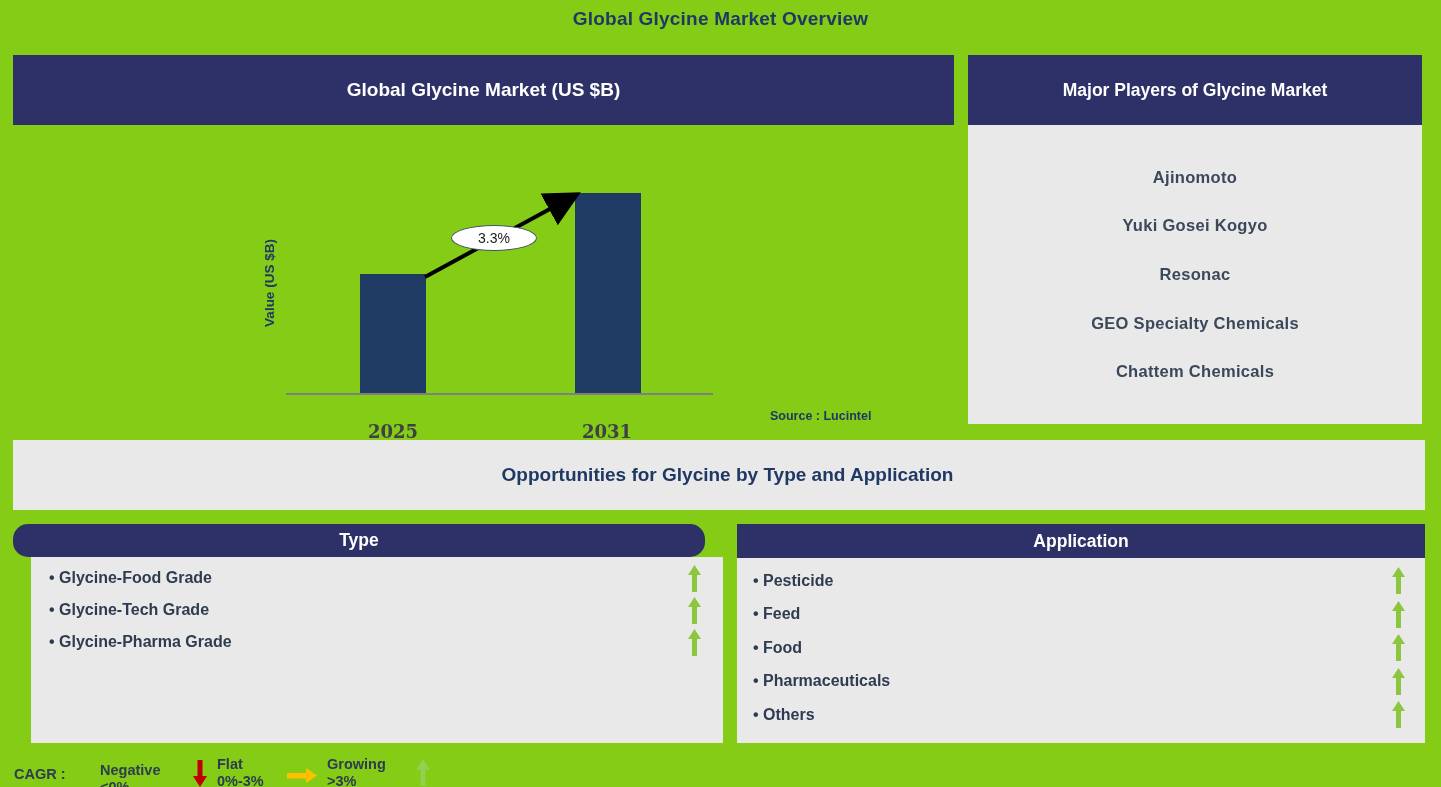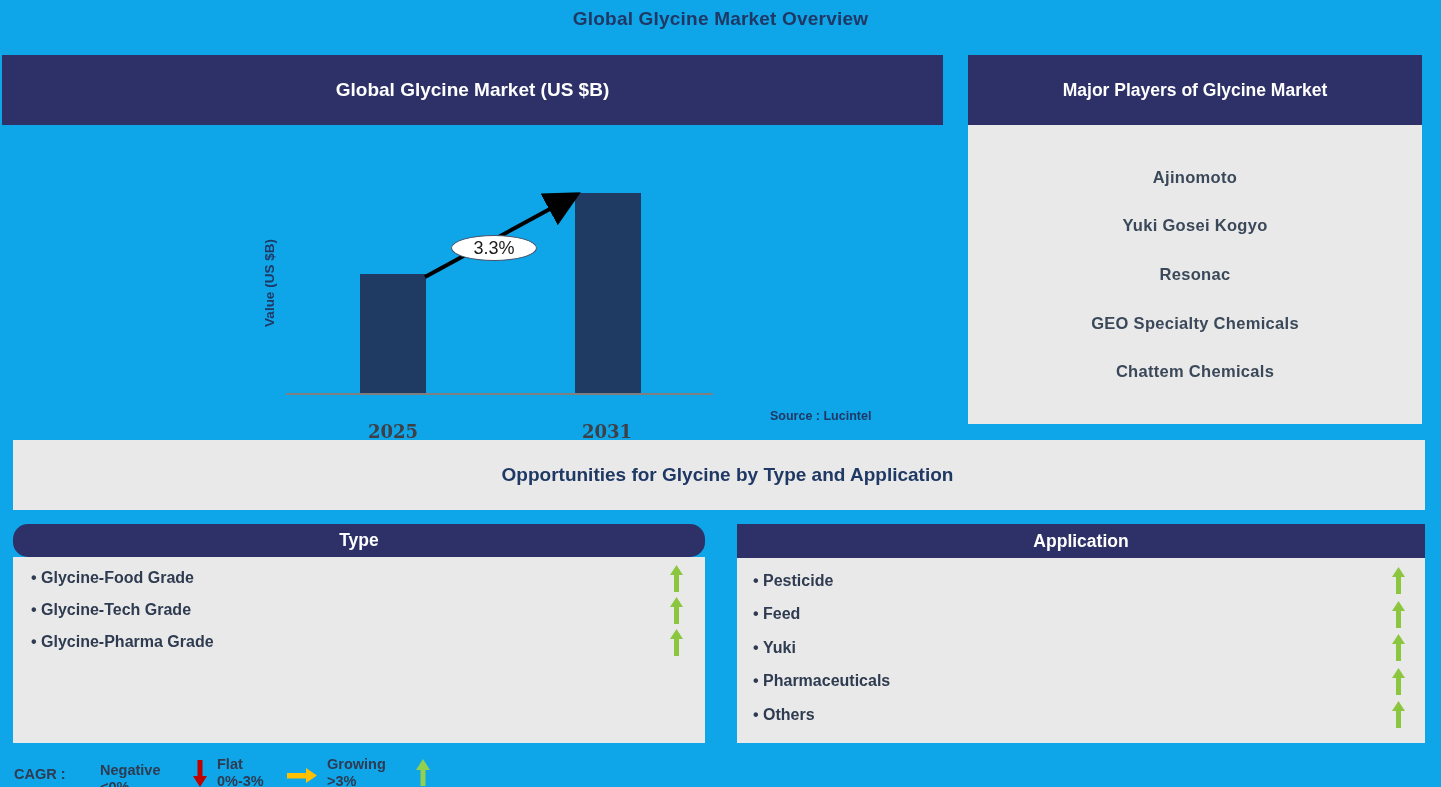--- a/index.html
+++ b/index.html
@@ -11,59 +11,59 @@
     --player-text:#3A4859;
     --green:#8CC63F;
     --red:#C00000;
     --yellow:#FFC000;
     --axis-gray:#7F7F7F;
     --year-label:#3F3F46;
   }
   *{margin:0;padding:0;box-sizing:border-box;}
   html,body{background:#fff;}
   body{font-family:"Liberation Sans", sans-serif;}
-  .canvas{position:relative;width:1441px;height:787px;background:#0ea5e9;overflow:hidden;}
+  .canvas{position:relative;width:1441px;height:787px;background:#84cc16;overflow:hidden;}
 
   .page-title{position:absolute;left:0;top:8px;width:1441px;text-align:center;
     font-size:19px;font-weight:bold;color:var(--navy-text);letter-spacing:.2px;}
 
   .panel-header{background:var(--navy);color:#fff;font-weight:bold;display:flex;
     align-items:center;justify-content:center;}
 
   
-  .chart-header{position:absolute;left:2px;top:55px;width:941px;height:70px;font-size:19px;}
+  .chart-header{position:absolute;left:13px;top:55px;width:941px;height:70px;font-size:19px;}
   .y-label{position:absolute;left:182px;top:273px;width:180px;height:20px;
     transform:rotate(-90deg);text-align:center;font-size:13.5px;font-weight:bold;color:var(--navy-text);}
   .bar{position:absolute;width:66px;background:var(--bar-color);}
   .bar-2025{left:360px;bottom:auto;top:274px;height:120px;}
   .bar-2031{left:575px;top:193px;height:201px;}
   .axis-line{position:absolute;left:286px;top:393px;width:427px;height:1.5px;background:var(--axis-gray);}
   .year{position:absolute;top:421px;width:90px;text-align:center;
     font-family:"DejaVu Serif", serif;font-weight:bold;font-size:18px;color:var(--year-label);}
   .year-2025{left:348px;} .year-2031{left:562px;}
   .growth-arrow-svg{position:absolute;left:280px;top:180px;width:440px;height:220px;z-index:1;}
-  .cagr-ellipse{position:absolute;left:451px;top:235px;width:86px;height:26px;background:#fff;
+  .cagr-ellipse{position:absolute;left:451px;top:225px;width:86px;height:26px;background:#fff;
     border:1.5px solid #44546A;border-radius:50%;display:flex;align-items:center;justify-content:center;
-    font-size:18px;color:#1a1a1a;z-index:2;}
+    font-size:14px;color:#1a1a1a;z-index:2;}
   .source{position:absolute;left:770px;top:409px;font-size:12.5px;font-weight:bold;color:var(--navy-text);}
 
   
   .players-header{position:absolute;left:968px;top:55px;width:454px;height:70px;font-size:17.5px;}
   .players-body{position:absolute;left:968px;top:125px;width:454px;height:299px;background:var(--panel-gray);
     display:flex;flex-direction:column;justify-content:space-around;padding:28px 0;}
   .player{ text-align:center;font-size:16.5px;font-weight:bold;color:var(--player-text);letter-spacing:.3px;}
 
   
   .opps-band{position:absolute;left:13px;top:440px;width:1412px;height:70px;background:var(--panel-gray);
     display:flex;align-items:center;justify-content:center;font-size:19px;font-weight:bold;color:var(--navy-text);padding-left:17px;}
 
   
   .list-header{font-size:17.5px;}
   .type-header{position:absolute;left:13px;top:524px;width:692px;height:33px;border-radius:15px;}
-  .type-body{position:absolute;left:13px;top:557px;width:692px;height:186px;background:var(--panel-gray);
+  .type-body{position:absolute;left:31px;top:557px;width:692px;height:186px;background:var(--panel-gray);
     padding:5px 22px 16px 18px;}
   .app-header{position:absolute;left:737px;top:524px;width:688px;height:34px;}
   .app-body{position:absolute;left:737px;top:558px;width:688px;height:185px;background:var(--panel-gray);
     padding:6px 20px 0 16px;}
   .list-row{display:flex;align-items:center;height:32px;}
   .app-body .list-row{height:33.5px;}
   .list-row .label{flex:1;font-size:16px;font-weight:bold;color:var(--item-text);}
   .list-row .label::before{content:"\2022\00a0";}
   .trend-arrow{display:flex;align-items:center;}
 
@@ -160,21 +160,21 @@
     <div class="list-row">
       <span class="label">Feed</span>
       <span class="trend-arrow">
         <svg width="13" height="27" viewBox="0 0 13 27">
             <polygon points="0,10 6.5,0 13,10" fill="#8CC63F"></polygon>
             <rect x="4" y="9" width="5" height="18" fill="#8CC63F"></rect>
           </svg>
       </span>
     </div>
     <div class="list-row">
-      <span class="label">Yuki</span>
+      <span class="label">Food</span>
       <span class="trend-arrow">
         <svg width="13" height="27" viewBox="0 0 13 27">
             <polygon points="0,10 6.5,0 13,10" fill="#8CC63F"></polygon>
             <rect x="4" y="9" width="5" height="18" fill="#8CC63F"></rect>
           </svg>
       </span>
     </div>
     <div class="list-row">
       <span class="label">Pharmaceuticals</span>
       <span class="trend-arrow">

